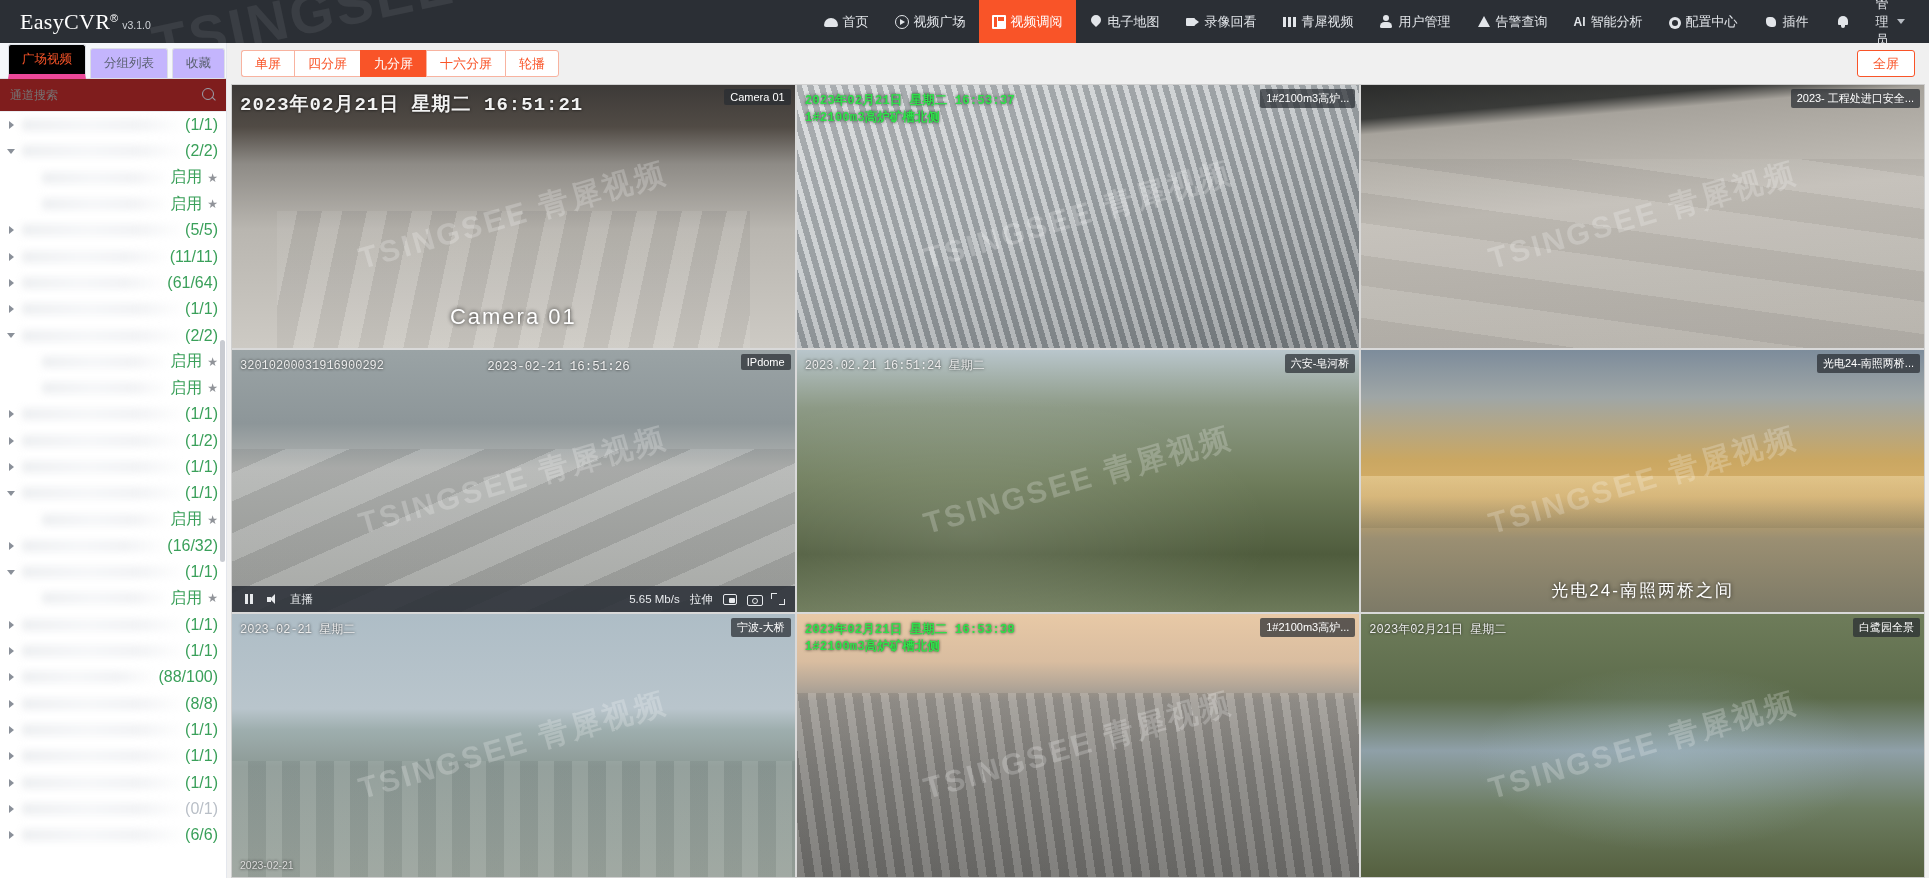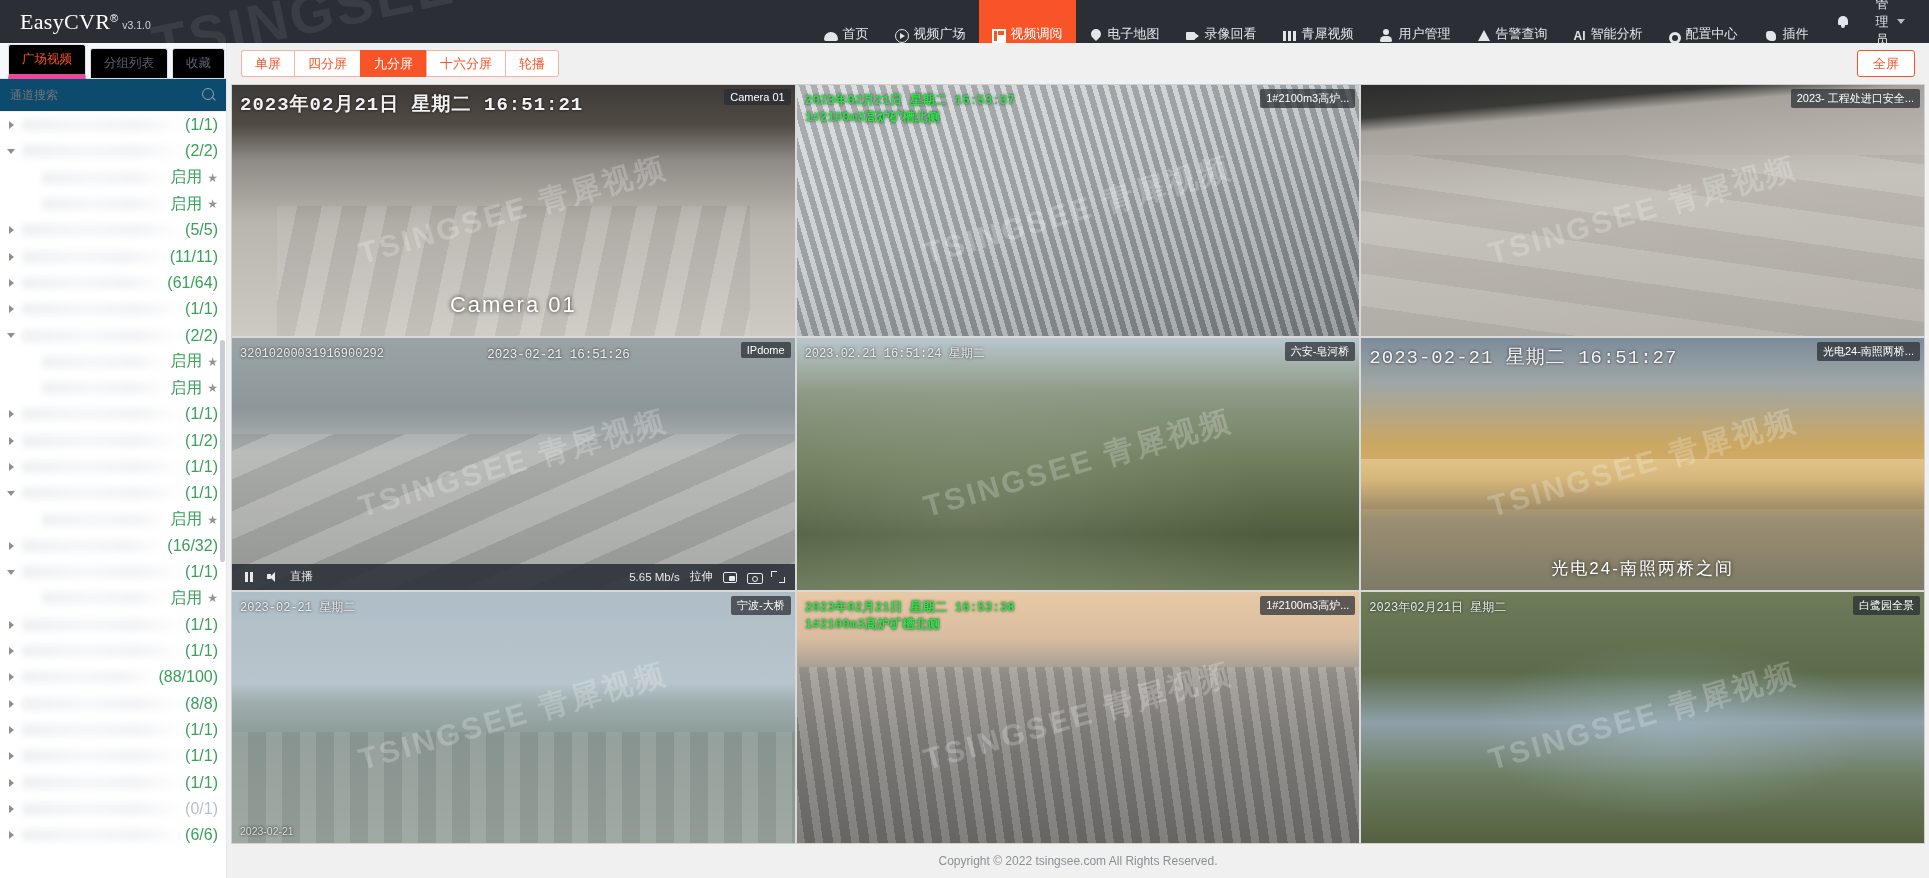--- a/index.html
+++ b/index.html
@@ -30,21 +30,21 @@
     width: 210px; padding-left: 20px;
     display: flex; align-items: baseline;
     color: #fff; z-index: 2;
   }
   .logo-main { font-size: 22px; letter-spacing: .3px; font-family: "Liberation Serif", serif; }
   .logo-reg { font-size: 11px; position: relative; top: -7px; }
   .logo-ver { font-size: 10.5px; margin-left: 4px; color: #cfd3d8; }
 
   .nav { display: flex; align-items: stretch; height: 43px; z-index: 2; margin-left: 640px; }
   .nav-item {
-    display: flex; align-items: flex-end; gap: 5px;
+    display: flex; align-items: center; gap: 5px;
     padding: 0 13px; height: 43px;
     color: #e2e5e9; font-size: 13px; white-space: nowrap;
     cursor: pointer;
   }
   .nav-item.active { background: #f95428; color: #fff; }
   .nav-ico { display: inline-block; width: 14px; height: 14px; position: relative; flex: none; }
   .ico-home::before { content:""; position:absolute; left:0; top:3px; width:14px; height:9px; background:#e2e5e9;
       border-radius: 7px 7px 2px 2px; }
   .ico-play { border-radius: 50%; border: 1.6px solid #e2e5e9; }
   .ico-play::before { content:""; position:absolute; left:4.5px; top:3px; border-left:5px solid #e2e5e9;
@@ -90,28 +90,28 @@
   }
   .side-tabs {
     height: 36px; display: flex; align-items: flex-end;
     background: #f5f7fa; border-bottom: 1px solid #dcdfe6;
     padding-left: 8px;
   }
   .side-tab {
     font-size: 12.5px; color: #5a6171;
     padding: 6px 13px 6px 13px; margin-right: 4px;
     border: 1px solid #dcdfe6; border-bottom: none;
-    background: #000000; border-radius: 3px 3px 0 0;
+    background: #c4b5fd; border-radius: 3px 3px 0 0;
     cursor: pointer; white-space: nowrap;
   }
   .side-tab.active { color: #f95428; background: #000000; border-bottom: 5px solid #ec4899; margin-bottom: -1px; }
   .side-search {
     height: 33px; border-bottom: 1px solid #ebeef2;
     display: flex; align-items: center; padding: 0 10px;
-    background: #0c4a6e;
+    background: #7f1d1d;
   }
   .side-search input {
     flex: 1; border: none; outline: none; background: transparent;
     font-size: 12px; color: #909399;
     font-family: "Liberation Sans", sans-serif;
   }
   .search-ico { width: 14px; height: 14px; position: relative; flex:none; }
   .search-ico::before { content:""; position:absolute; left:0; top:0; width:10px; height:10px;
       border:1.4px solid #9aa0ab; border-radius:50%; }
   .search-ico::after { content:""; position:absolute; left:9px; top:9.5px; width:5px; height:1.4px;
@@ -632,21 +632,20 @@
         </div>
         <div class="cell">
           <div class="sc sc5"></div>
           <div class="wm">TSINGSEE 青犀视频</div>
           <div class="osd mono-small">2023.02.21 16:51:24 星期二</div>
           <div class="cell-label">六安-皂河桥</div>
         </div>
         <div class="cell">
           <div class="sc sc6"></div>
           <div class="wm">TSINGSEE 青犀视频</div>
-          <div class="osd big-white">2023-02-21  星期二  16:51:27</div>
           <div class="osd-bottom small">光电24-南照两桥之间</div>
           <div class="cell-label">光电24-南照两桥...</div>
         </div>
         <div class="cell">
           <div class="sc sc7"></div>
           <div class="wm">TSINGSEE 青犀视频</div>
           <div class="osd mono-small">2023-02-21  星期二</div>
           <div class="osd-br">2023-02-21</div>
           <div class="cell-label">宁波-大桥</div>
         </div>
@@ -659,16 +658,13 @@
         </div>
         <div class="cell">
           <div class="sc sc9"></div>
           <div class="wm">TSINGSEE 青犀视频</div>
           <div class="osd mono-small">2023年02月21日 星期二</div>
           <div class="cell-label">白鹭园全景</div>
         </div>
       </div>
   </div>
 
-  <div class="footer">
-    <span>Copyright © 2022 tsingsee.com All Rights Reserved.</span>
-  </div>
 </section>
 
 </body></html>

